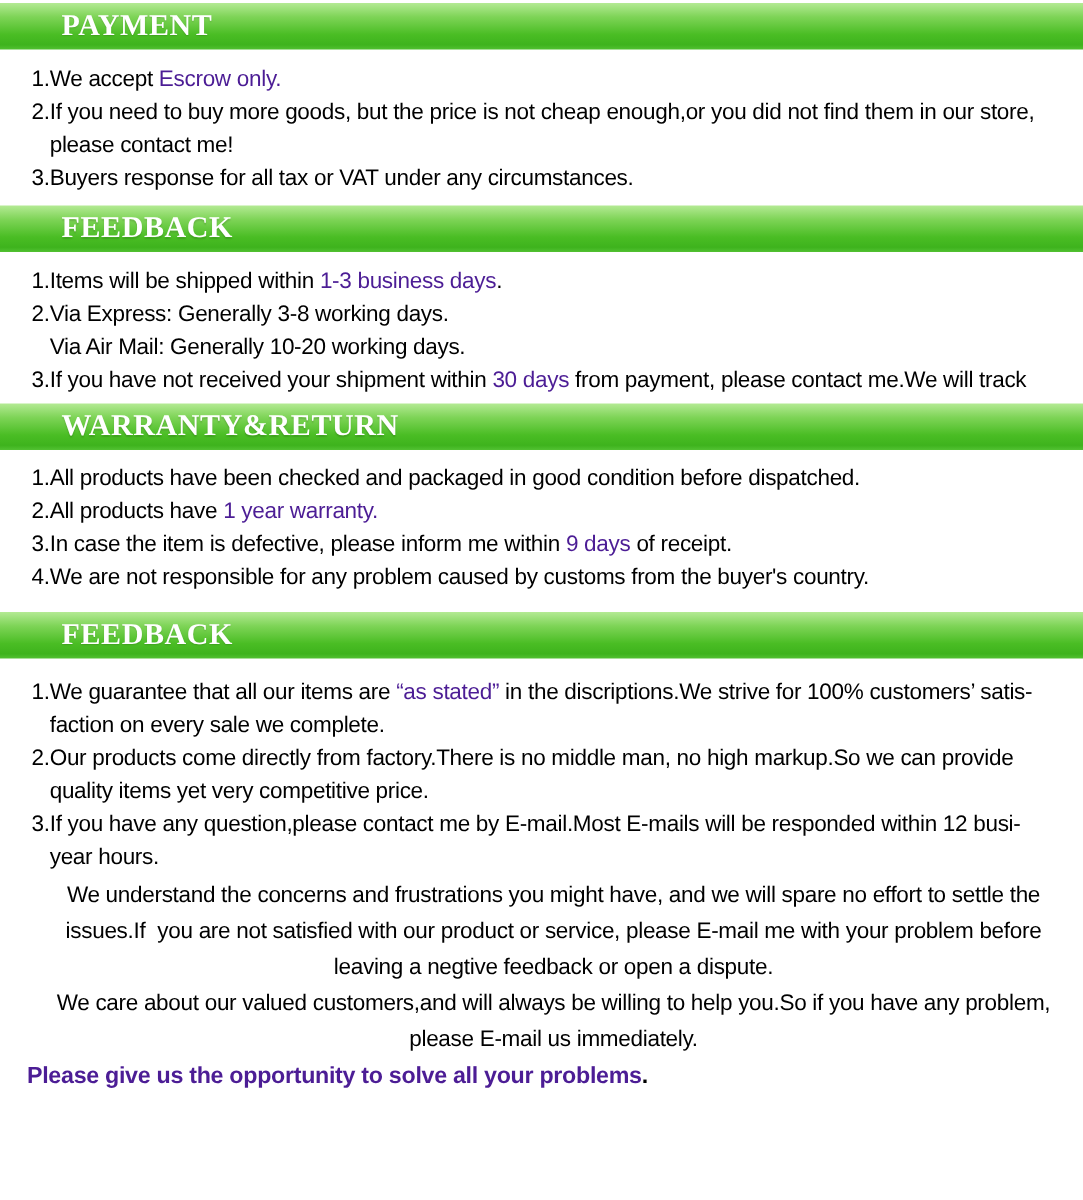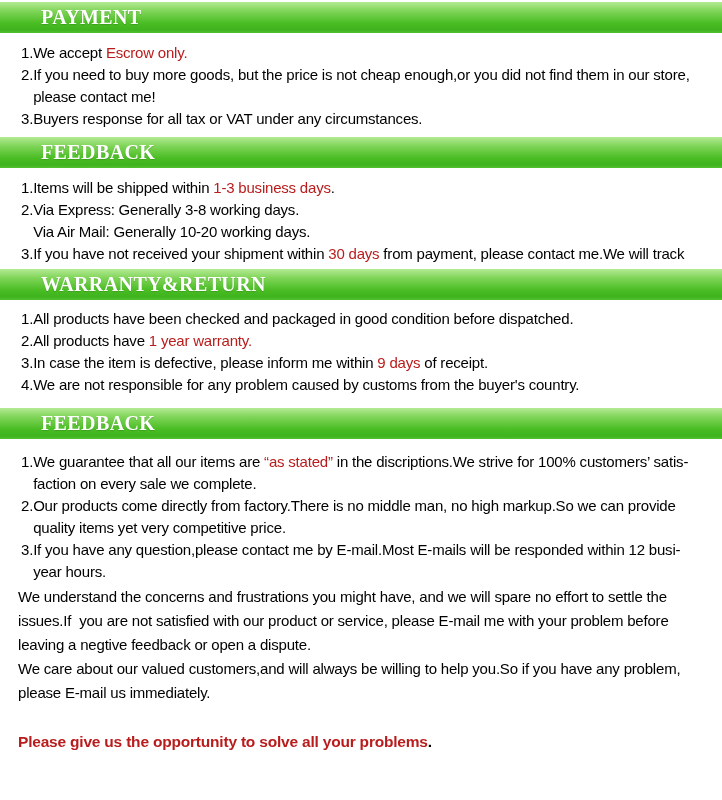--- a/index.html
+++ b/index.html
@@ -30,25 +30,25 @@
     letter-spacing:-0.2px;
     color:#000000;
   }
   #payment  .content{padding:9px 2px 7px 21px;}
   #shipping .content{padding:9px 2px 4px 21px;}
   #warranty .content{padding:8px 2px 12px 21px;}
   #feedback .content{padding:12px 2px 10px 21px;}
   .item{display:grid;grid-template-columns:auto 1fr;}
   .marker{white-space:pre;}
   .line{white-space:pre;}
-  .red{color:#b91c1c;}
+  .red{color:#4c1d95;}
   .paragraphs{margin-left:-3px;padding-top:2px;line-height:24px;}
-  .paragraphs .line{white-space:pre;}
+  .paragraphs .line{white-space:pre;text-align:center;}
   .closing{
-    margin:24px 0 0 -3px;
+    margin:0 0 0 -3px;
     font-weight:bold;font-size:15.5px;line-height:26px;
     white-space:pre;
   }
 </style>
 </head>
 <body>
 
 <main>
 
   <section id="payment">

